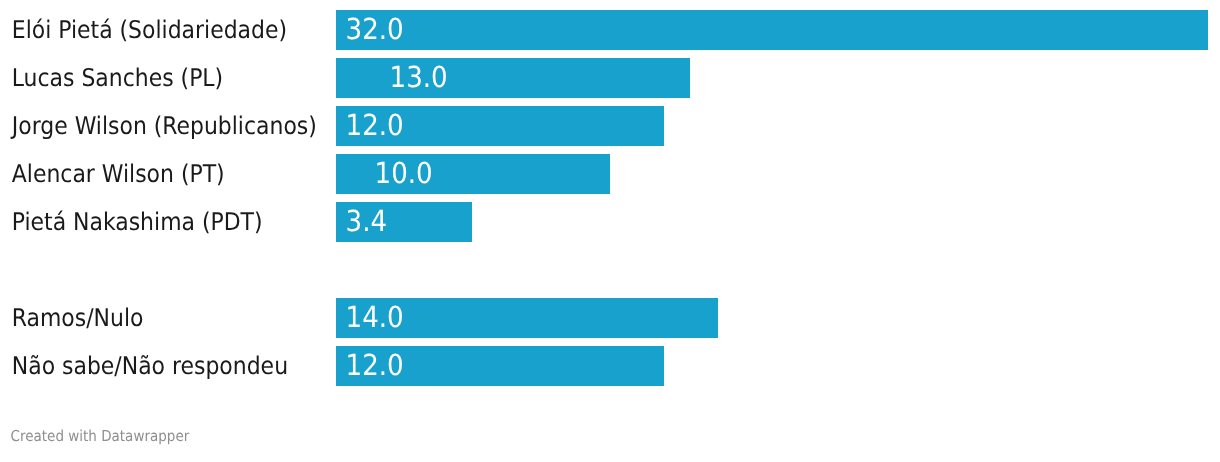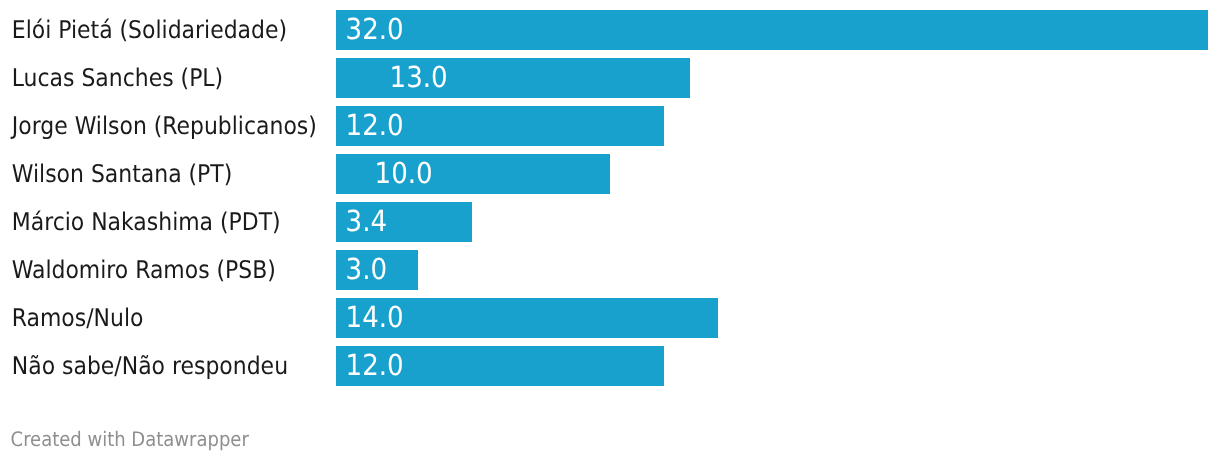--- a/index.html
+++ b/index.html
@@ -57,21 +57,21 @@
     line-height: 39px;
     font-size: 29px;
     color: #ffffff;
     white-space: nowrap;
     transform: translateZ(0);
   }
   .chart-credit {
     position: absolute;
     left: 10.6px;
     top: 427px;
-    font-size: 20px;
+    font-size: 15px;
     color: #8f8f8f;
     white-space: nowrap;
     transform: translateZ(0);
   }
 </style>
 </head>
 <body>
 
 <div id="chart" style="background: rgb(255, 255, 255);">
 
@@ -87,36 +87,31 @@
     <div class="bar-value" style="left: 345.6px; color: rgb(255, 255, 255); margin-left: 44px;">13.0</div>
   </div>
 
   <div class="bar-row" style="top: 106px;">
     <div class="bar-label" style="color: rgb(26, 26, 26);">Jorge Wilson (Republicanos)</div>
     <div class="bar-rect" style="left: 336px; width: 328px; height: 40px; background: rgb(24, 161, 205);"></div>
     <div class="bar-value" style="left: 345.6px; color: rgb(255, 255, 255);">12.0</div>
   </div>
 
   <div class="bar-row" style="top: 154px;">
-    <div class="bar-label" style="color: rgb(26, 26, 26);">Wilson Santana (PT)</div>
+    <div class="bar-label" style="color: rgb(26, 26, 26);">Alencar Wilson (PT)</div>
     <div class="bar-rect" style="left: 336px; width: 274px; height: 40px; background: rgb(24, 161, 205);"></div>
     <div class="bar-value" style="left: 345.6px; color: rgb(255, 255, 255); margin-left: 29px;">10.0</div>
   </div>
 
   <div class="bar-row" style="top: 202px;">
-    <div class="bar-label" style="color: rgb(26, 26, 26);">Márcio Nakashima (PDT)</div>
+    <div class="bar-label" style="color: rgb(26, 26, 26);">Pietá Nakashima (PDT)</div>
     <div class="bar-rect" style="left: 336px; width: 136px; height: 40px; background: rgb(24, 161, 205);"></div>
     <div class="bar-value" style="left: 345.6px; color: rgb(255, 255, 255);">3.4</div>
   </div>
 
-  <div class="bar-row" style="top: 250px;">
-    <div class="bar-label" style="color: rgb(26, 26, 26);">Waldomiro Ramos (PSB)</div>
-    <div class="bar-rect" style="left: 336px; width: 82px; height: 40px; background: rgb(24, 161, 205);"></div>
-    <div class="bar-value" style="left: 345.6px; color: rgb(255, 255, 255);">3.0</div>
-  </div>
 
   <div class="bar-row" style="top: 298px;">
     <div class="bar-label" style="color: rgb(26, 26, 26);">Ramos/Nulo</div>
     <div class="bar-rect" style="left: 336px; width: 382px; height: 40px; background: rgb(24, 161, 205);"></div>
     <div class="bar-value" style="left: 345.6px; color: rgb(255, 255, 255);">14.0</div>
   </div>
 
   <div class="bar-row" style="top: 346px; padding-left: 21px;">
     <div class="bar-label" style="color: rgb(26, 26, 26);">Não sabe/Não respondeu</div>
     <div class="bar-rect" style="left: 336px; width: 328px; height: 40px; background: rgb(24, 161, 205);"></div>

